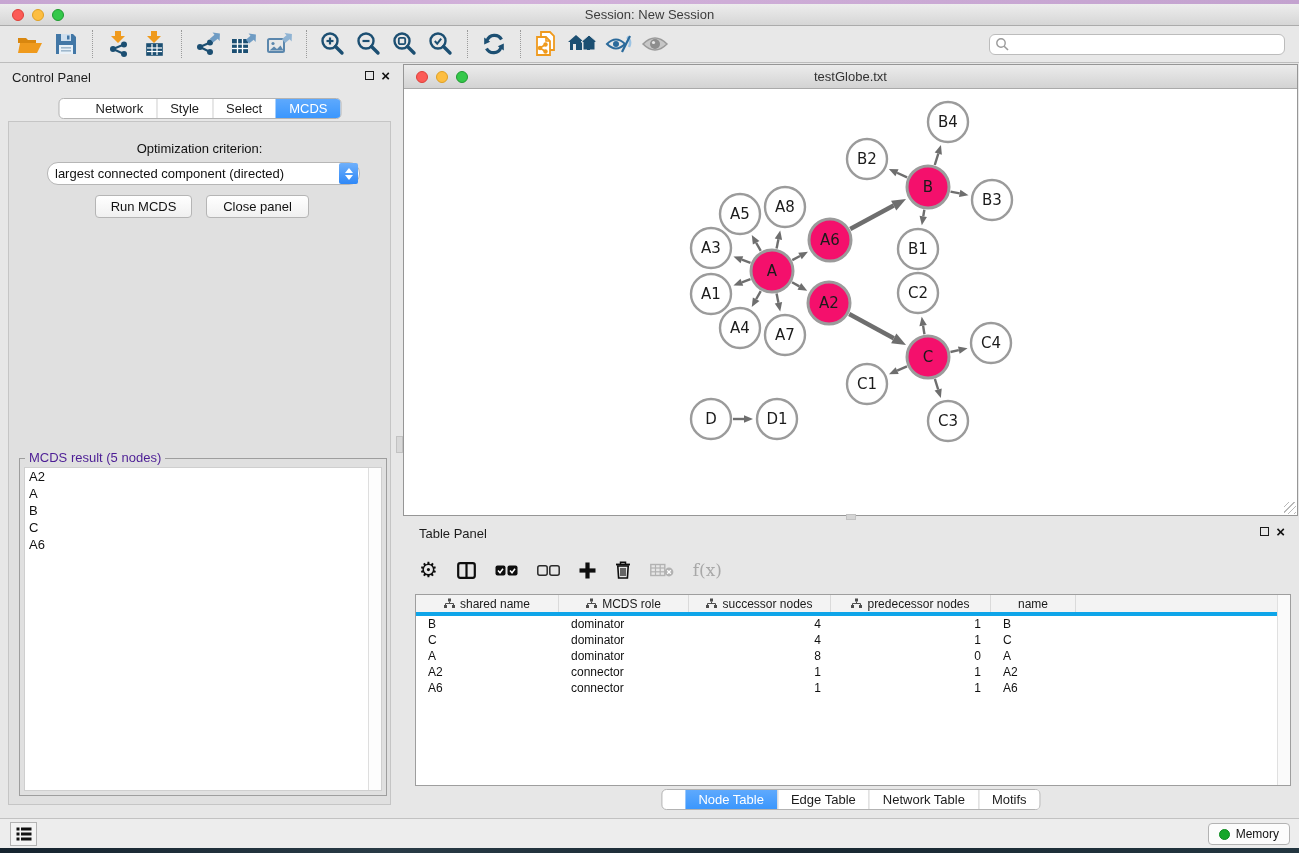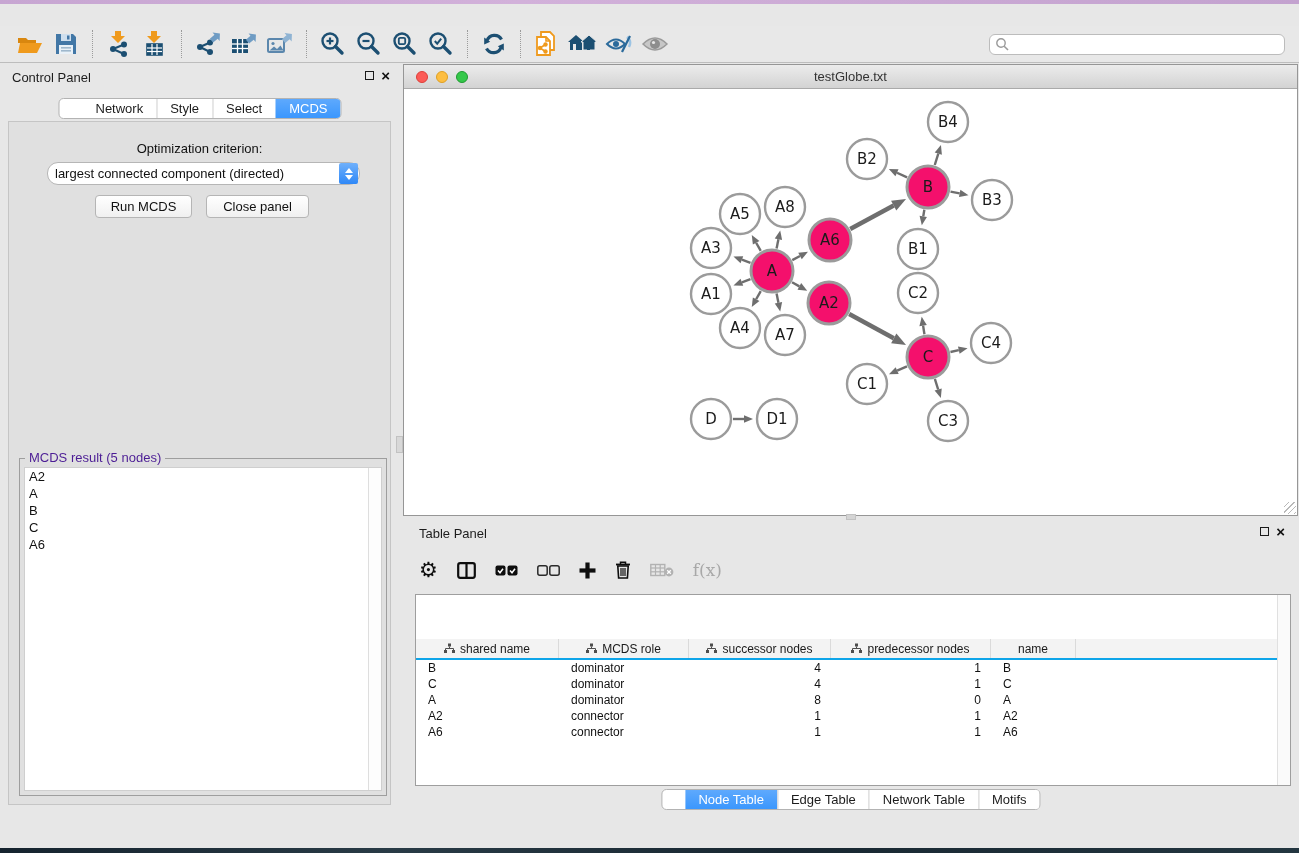--- a/index.html
+++ b/index.html
@@ -80,21 +80,21 @@
   .table-panel { position:absolute; left:403px; top:520px; width:896px; height:296px; }
   .table-panel .panel-head .ptitle { left:16px; }
   .table-panel .panel-head .pbtns { right:14px; }
   .tp-toolbar { position:absolute; left:16px; top:32px; height:36px; display:flex; align-items:center; gap:19px; }
   .tp-icon { display:flex; align-items:center; justify-content:center; }
   .gear-glyph { font-size:21px; color:#0e0e0e; line-height:1; font-family:"DejaVu Sans", sans-serif; }
   .fx-glyph { font-family:"DejaVu Serif", serif; font-size:17px; color:#a8a8a8; }
 
   .data-table { position:absolute; left:12px; right:8px; top:74px; height:192px; background:#fff; border:1px solid #9e9e9e; }
   .dt-scroll { position:absolute; right:0; top:0; bottom:0; width:13px; border-left:1px solid #e0e0e0; background:#fafafa; }
-  .dt-header { display:flex; height:21px; background:#f3f3f3; border-bottom:2px solid #0ea5e9;margin-top:44px; }
+  .dt-header { display:flex; height:21px; background:#f3f3f3; border-bottom:4px solid #0ea5e9; }
   .dt-th { display:flex; align-items:center; justify-content:center; gap:5px; font-size:12px; color:#1a1a1a;
     border-right:1px solid #dadada; position:relative; }
   .dt-th .thlbl { white-space:nowrap; }
   .dt-row { display:flex; height:16px; }
   .dt-td { font-size:12px; color:#111; line-height:16px; white-space:nowrap; overflow:hidden; }
 
   .tp-tabs { bottom:6px; top:auto;align-items:flex-end; }
   .table-panel .seg-tabs { position:absolute; }
 
   
@@ -108,20 +108,28 @@
   .desktop-bottom { position:absolute; left:0; top:848px; width:100%; height:5px;
     background:linear-gradient(90deg,#15232e,#293b46 30%,#182731 60%,#233640); }
 </style>
 </head>
 <body>
 
 <div class="screen">
 
   <div class="desktop-top"></div>
 
+  <div class="titlebar">
+    <div class="traffic" style="left:12px;">
+      <span class="tl red"></span>
+      <span class="tl yellow"></span>
+      <span class="tl green"></span>
+    </div>
+    <div class="title">Session: New Session</div>
+  </div>
 
   <div class="toolbar">
     <div class="tbtn">
       <svg width="26" height="22" viewBox="0 0 26 22">
         <path d="M1,5 h8 l2,2 h8 v3 h-18 z" fill="#d9870f"></path>
         <path d="M3,10 h22 l-5,10 h-19 z" fill="#ef9a1d"></path>
       </svg>
     </div>
     <div class="tbtn">
       <svg width="22" height="22" viewBox="0 0 22 22">
@@ -555,15 +563,31 @@
     </div>
 
     <div class="seg-tabs tp-tabs" style="left:50%; transform:translateX(-50%);">
         <span class="seg-tab active" style="background: linear-gradient(rgb(94, 169, 253), rgb(59, 151, 253));">Node Table</span>
         <span class="seg-tab">Edge Table</span>
         <span class="seg-tab">Network Table</span>
         <span class="seg-tab">Motifs</span>
       </div>
   </div>
 
+  <div class="statusbar">
+    <div class="list-btn">
+      <svg width="16" height="14" viewBox="0 0 16 14">
+        <rect x="0.5" y="0.5" width="3" height="3" fill="#111"></rect>
+          <rect x="5" y="0.5" width="10.5" height="3" fill="#111"></rect>
+        <rect x="0.5" y="5.5" width="3" height="3" fill="#111"></rect>
+          <rect x="5" y="5.5" width="10.5" height="3" fill="#111"></rect>
+        <rect x="0.5" y="10.5" width="3" height="3" fill="#111"></rect>
+          <rect x="5" y="10.5" width="10.5" height="3" fill="#111"></rect>
+      </svg>
+    </div>
+    <div class="memory-btn">
+      <span class="memory-dot"></span>
+      <span class="lbl">Memory</span>
+    </div>
+  </div>
   <div class="desktop-bottom"></div>
 
 </div>
 
 </body></html>

